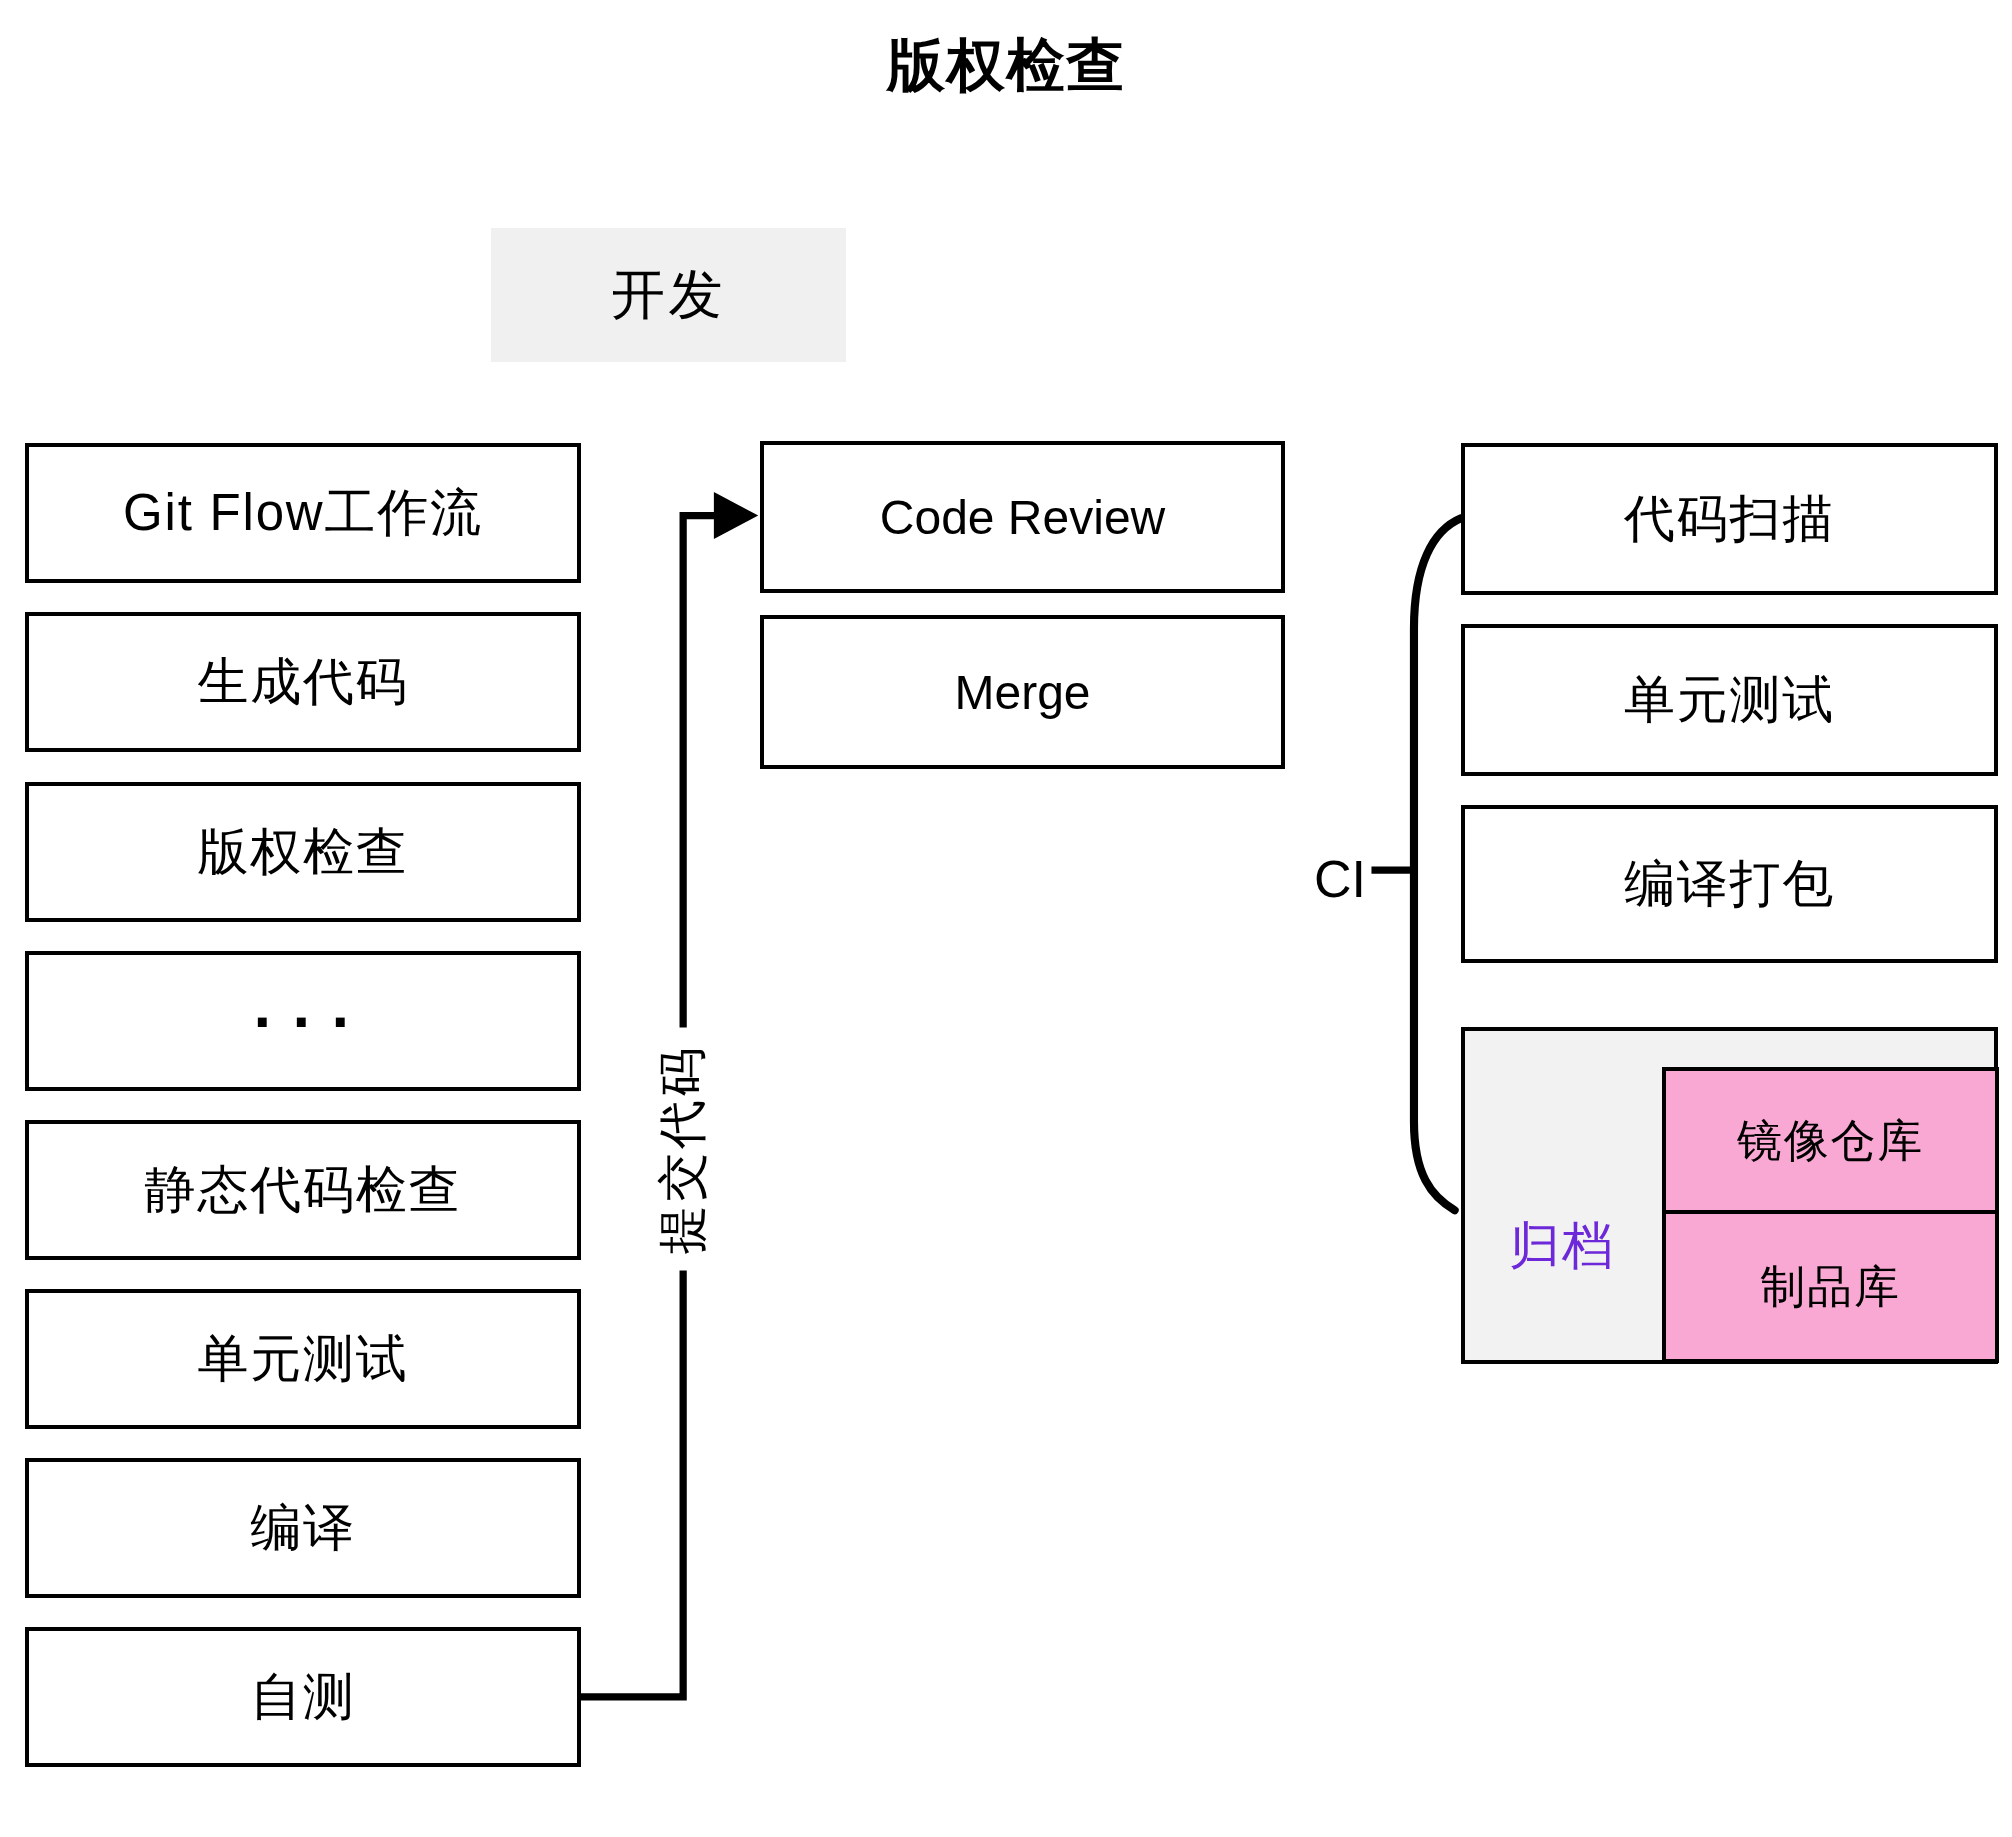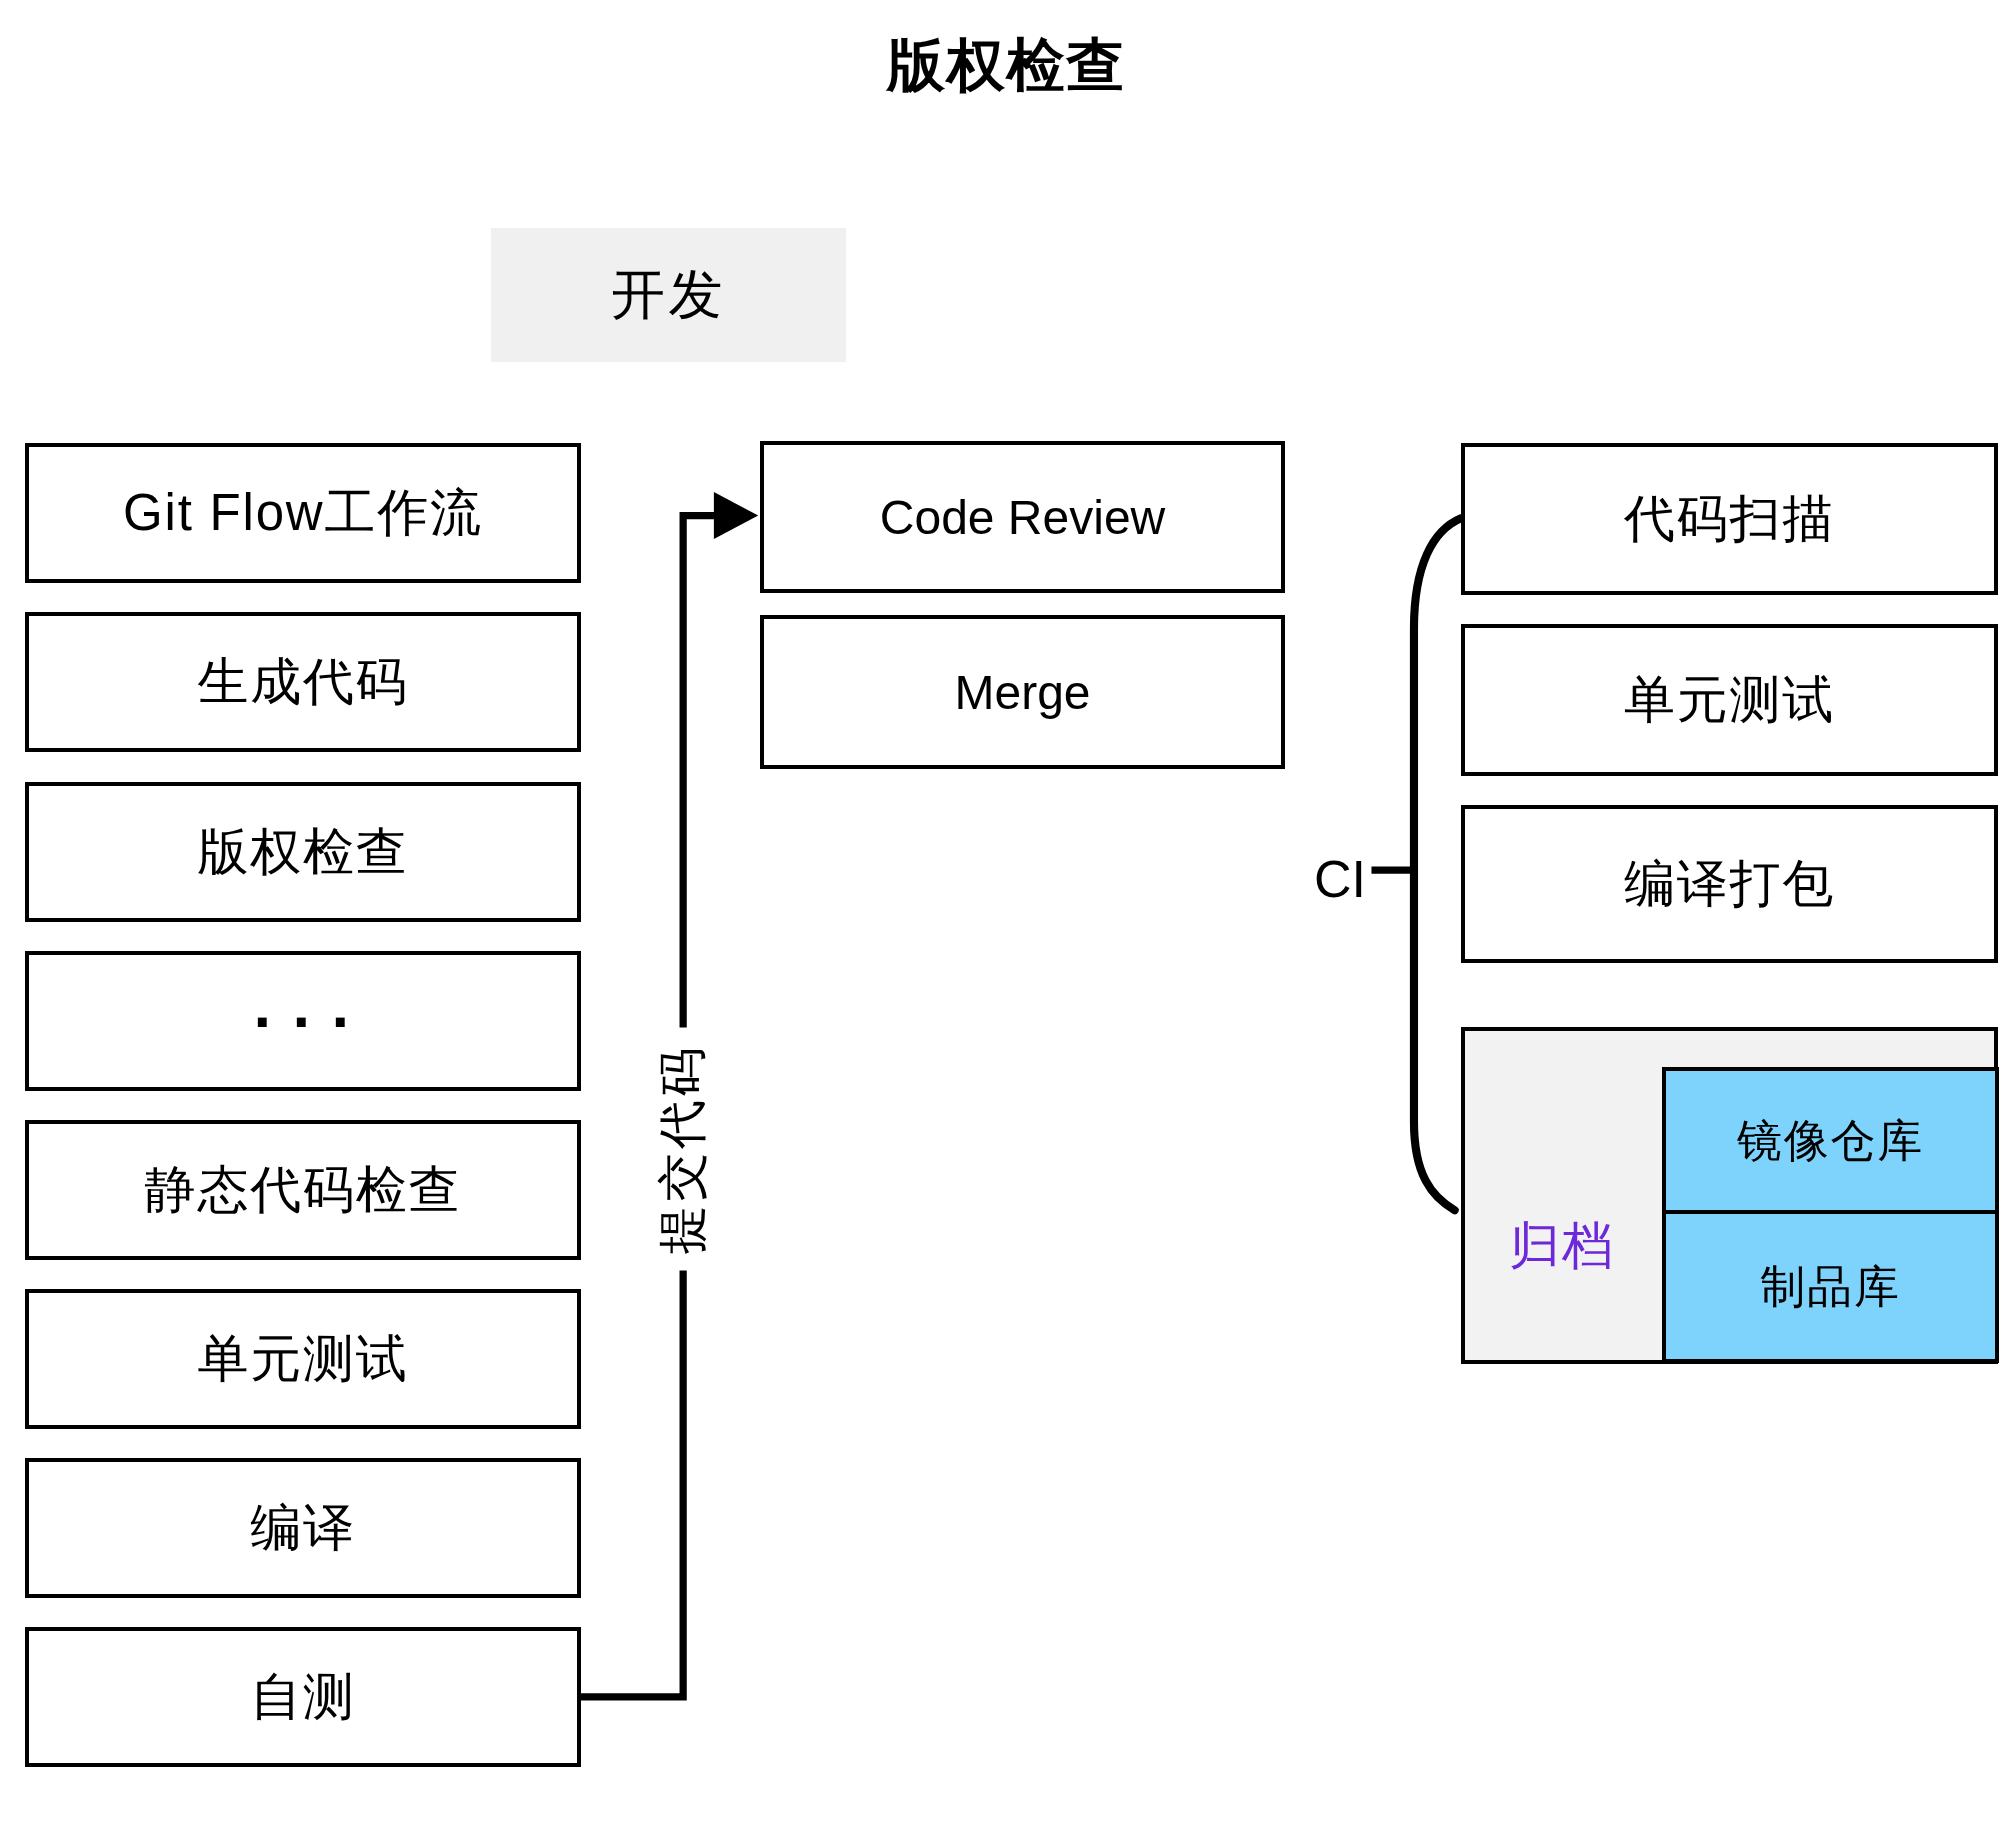--- a/index.html
+++ b/index.html
@@ -102,21 +102,21 @@
     font-size: 51px;
     color: #6d28d9;
     letter-spacing: 1.8px;
   }
   .archive-item {
     position: absolute;
     left: 1662px;
     width: 337px;
     box-sizing: border-box;
     border: 4.5px solid #000000;
-    background: #7dd3fc;
+    background: #f9a8d4;
     display: flex;
     align-items: center;
     justify-content: center;
     font-size: 45px;
     color: #000000;
     letter-spacing: 1.8px;
   }
   .archive-item-0 { top: 1067px; height: 147px; }
   .archive-item-1 { top: 1210px; height: 153px; }
 

